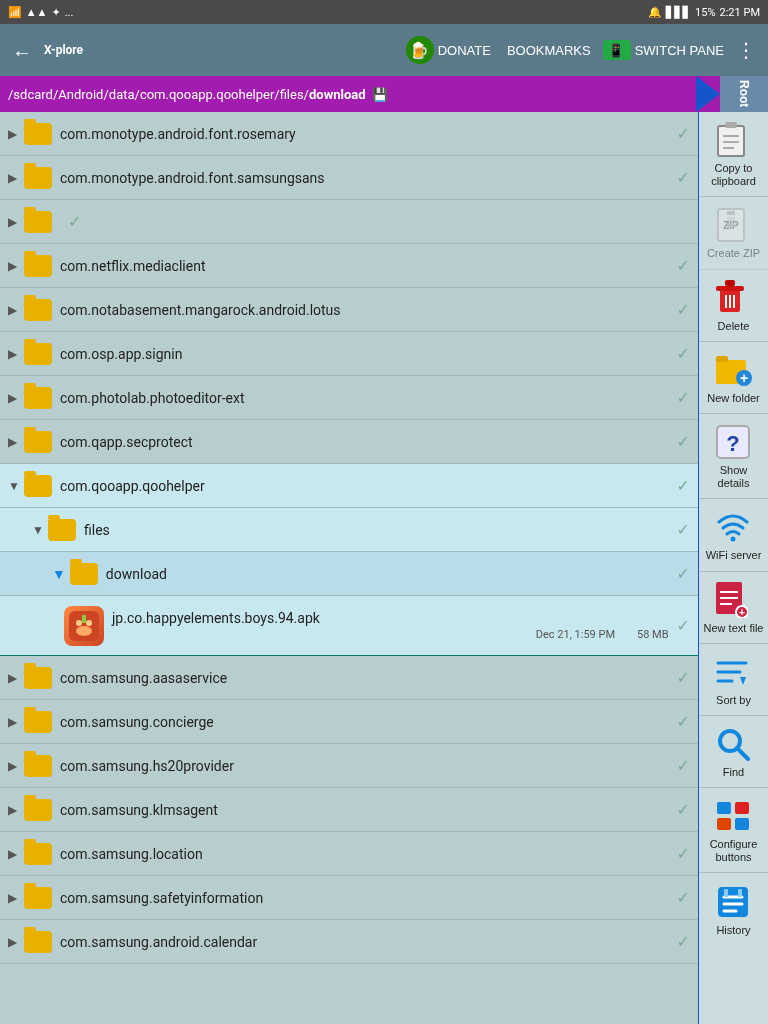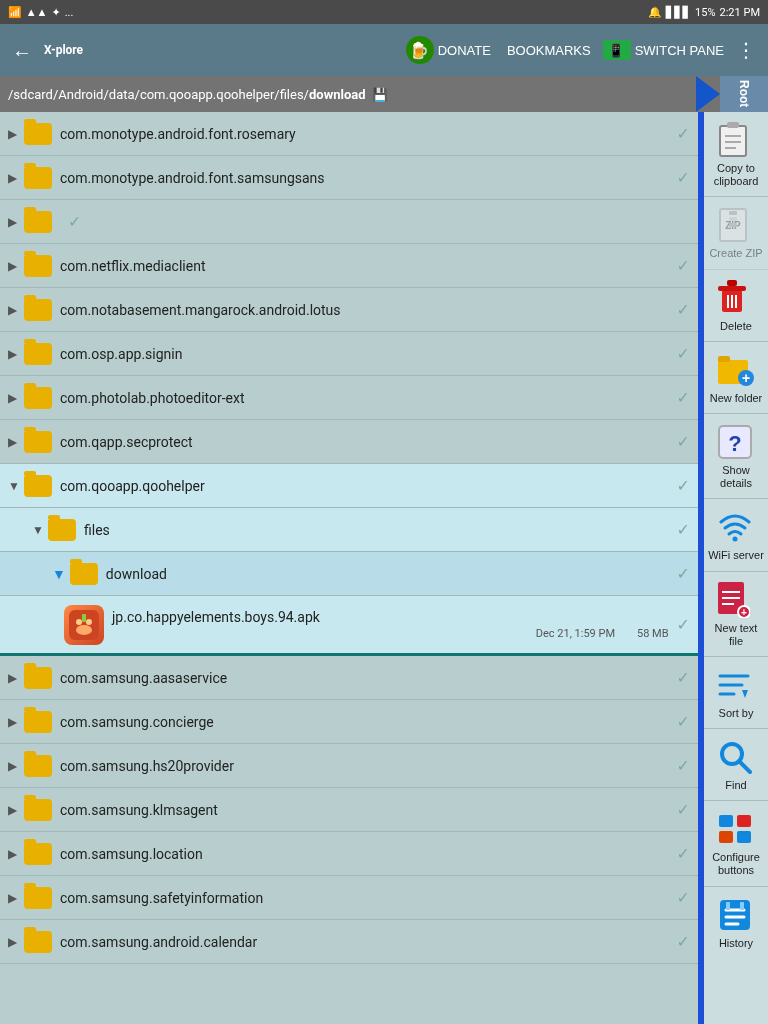--- a/index.html
+++ b/index.html
@@ -39,21 +39,21 @@
     .app-bar-btn {
       display: flex; align-items: center; gap: 4px;
       background: none; border: none; color: white; cursor: pointer;
       font-size: 13px; font-weight: 500;
     }
     .back-btn { background: none; border: none; color: white; cursor: pointer; font-size: 20px; }
 
     
     .path-bar {
       height: 36px;
-      background: #737373;
+      background: #a21caf;
       display: flex;
       align-items: center;
       padding: 0 8px;
       color: white;
       font-size: 13px;
       position: relative;
     }
     .path-bar-text { flex: 1; }
     .path-bar-text span.bold { font-weight: bold; }
     .root-btn {
@@ -142,21 +142,21 @@
       font-size: 16px;
       margin-left: 8px;
     }
 
     
     .apk-item {
       display: flex;
       align-items: center;
       padding: 0 8px 0 48px;
       min-height: 60px;
-      border-bottom: 3px solid #0f766e;
+      border-bottom: 1px solid #0f766e;
       cursor: pointer;
       background: #c8e8f0;
       position: relative;
     }
     .apk-icon {
       width: 40px; height: 40px;
       border-radius: 8px;
       background: linear-gradient(135deg, #ff8844, #cc4422);
       margin-right: 8px;
       flex-shrink: 0;
@@ -167,21 +167,21 @@
     .apk-name { font-size: 14px; color: #222; }
     .apk-meta { font-size: 11px; color: #555; margin-top: 2px; display: flex; justify-content: flex-end; gap: 22px; }
     .apk-check { color: #7aaa99; font-size: 16px; }
 
     
     .sidebar {
       width: 70px;
       background: #ccdde0;
       display: flex;
       flex-direction: column;
-      border-left: 6px solid #1d4ed8;
+      border-left: 1px solid #1d4ed8;
       overflow-y: auto;
     }
     .sidebar-btn {
       display: flex;
       flex-direction: column;
       align-items: center;
       justify-content: center;
       padding: 10px 4px 8px;
       border-bottom: 1px solid #aabcbc;
       cursor: pointer;

